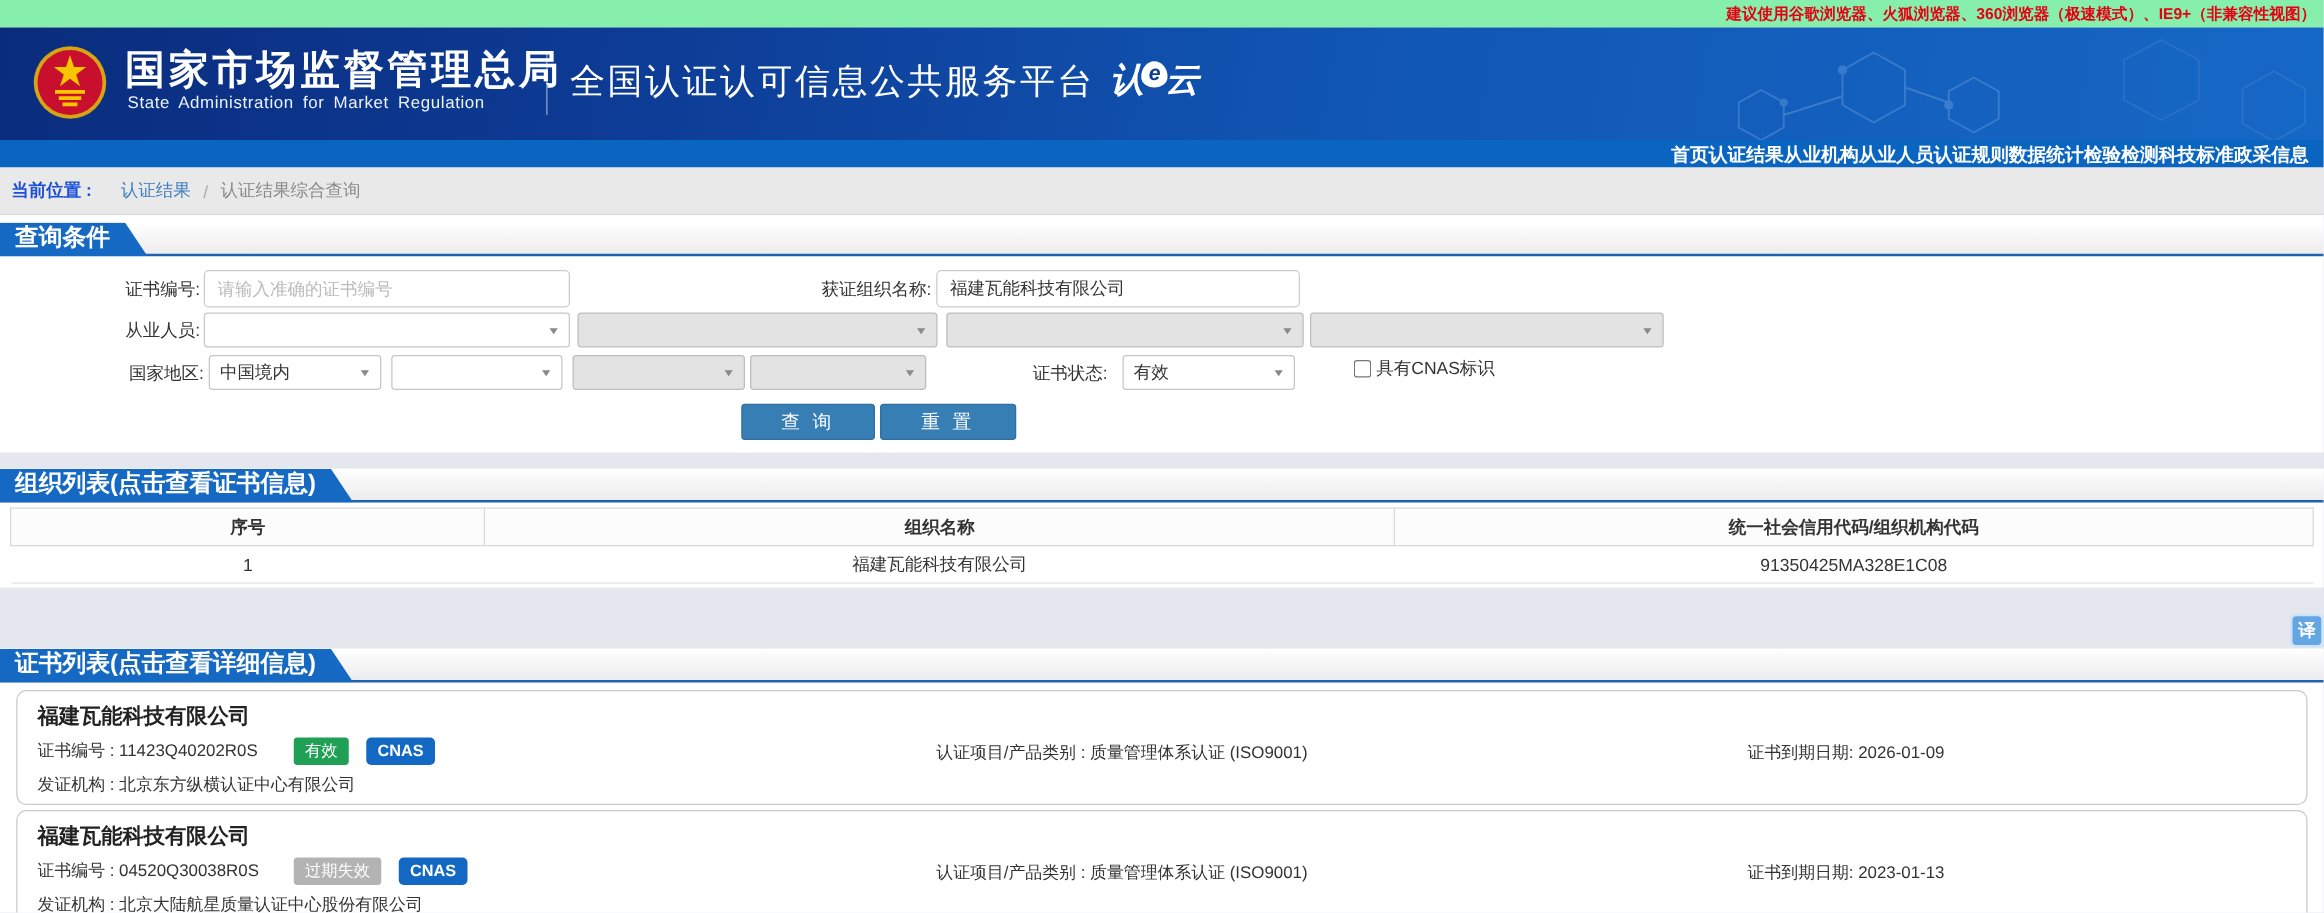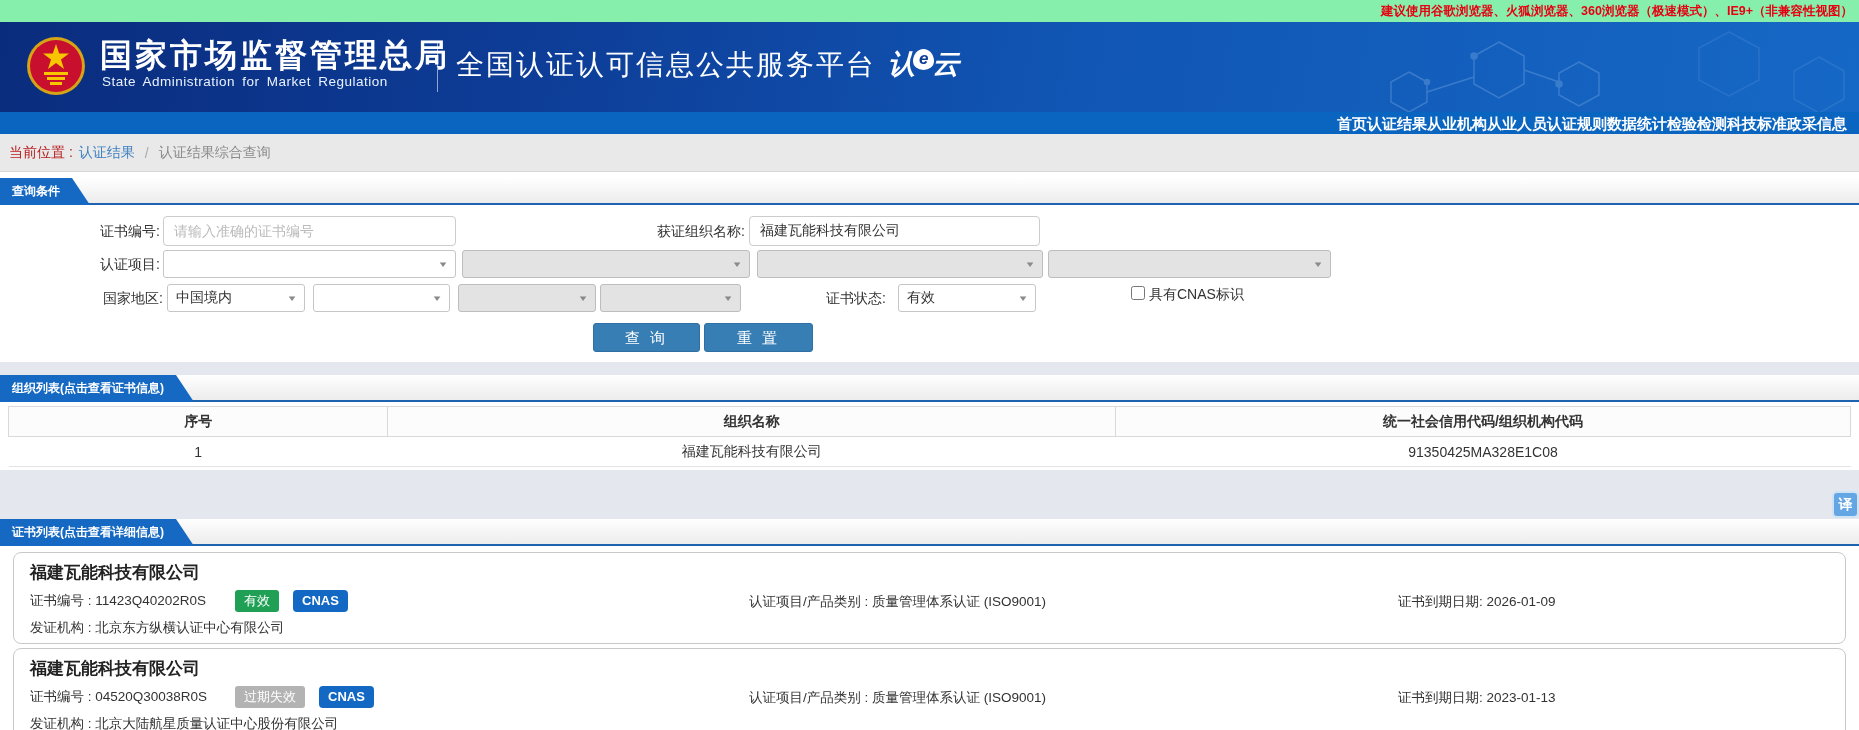--- a/index.html
+++ b/index.html
@@ -26,48 +26,48 @@
     border-radius:50% 50% 50% 50%/60% 60% 40% 40%; padding:0 6px 1px; transform:translateY(-9px); margin:0 -2px; }
 
   
   .nav-bar { position:absolute; left:0; top:112px; width:100%; height:22px; background:#0a65c0;
     display:flex; align-items:flex-end; justify-content:flex-end; padding-right:12px; }
   .nav-bar a { color:#fff; font-size:15px; font-weight:600; text-decoration:none; white-space:nowrap; cursor:pointer; }
 
   
   .breadcrumb-bar { position:absolute; left:0; top:134px; width:100%; height:38px; background:#e9e9e9;
     border-bottom:1px solid #d8d8d8; display:flex; align-items:center; padding-left:9px; font-size:14px; }
-  .bc-prefix { color:#b91c1c; font-weight:normal; margin-right:6px; }
+  .bc-prefix { color:#1d4ed8; font-weight:bold; margin-right:23px; }
   .bc-link { color:#3f7fc1; cursor:pointer; }
   .bc-sep { color:#aaa; margin:0 10px; }
   .bc-current { color:#8a8a8a; }
 
   
   section { position:absolute; left:0; width:100%; background:#fff; }
   .query-section { top:172px; height:190px; }
   .org-section   { top:375px; height:95px; }
   .cert-section  { top:483px; height:229px;margin-top:36px; }
 
   .tab-strip { position:absolute; left:0; top:6px; width:100%; height:27px;
     background:linear-gradient(#ffffff,#ececec); border-bottom:2px solid #1e63b0; }
   .org-section .tab-strip, .cert-section .tab-strip { top:0; }
   .tab { position:absolute; left:0; top:0; height:27px; line-height:26px; background:#1569c2; color:#fff;
-    font-size:12px; font-weight:bold; padding:0 30px 0 12px;
+    font-size:19px; font-weight:bold; padding:0 30px 0 12px;
     clip-path:polygon(0 0, calc(100% - 18px) 0, 100% 100%, 0 100%); }
 
   
   .form-label { position:absolute; font-size:14px; color:#333; text-align:right; white-space:nowrap; }
   .txt-input { position:absolute; height:30px; border:1px solid #ccc; border-radius:4px; background:#fff;
     font-size:14px; color:#333; padding:12px 10px; font-family:inherit; }
   .txt-input::placeholder { color:#bbb; }
   .sel { position:absolute; height:28px; border:1px solid #c6c6c6; border-radius:3px; background:#fff;
     display:flex; align-items:center; justify-content:space-between; padding:0 8px; font-size:14px; color:#333; cursor:pointer; }
   .sel.disabled { background:#e3e3e3; border-color:#bdbdbd; cursor:default; }
   .sel .arr { font-size:8px; color:#8a8a8a; transform:scaleX(1.4); }
-  .cnas-check { position:absolute; display:flex; gap:4px; font-size:14px; color:#333;margin-left:48px; }
+  .cnas-check { position:absolute; display:flex; align-items:center; gap:4px; font-size:14px; color:#333; }
   .cnas-check input { width:14px; height:14px; }
   .btn { position:absolute; height:29px; background:#377eb5; border:1px solid #2f6fa3; border-radius:3px;
     color:#fff; font-size:15px; letter-spacing:3px; text-align:center; line-height:27px; cursor:pointer; font-family:inherit; }
 
   
   .org-table-wrap { position:absolute; left:8px; right:8px; top:31px; }
   table { width:100%; border-collapse:collapse; }
   th { height:30px; background:#fcfcfc; border:1px solid #d9d9d9; font-size:14px; color:#333; font-weight:bold; text-align:center; }
   td { height:30px; border-bottom:1px solid #e4e4e4; font-size:14px; color:#333; text-align:center; cursor:pointer; }
 
@@ -152,21 +152,21 @@
   <section class="query-section">
     <div class="tab-strip">
       <div class="tab">查询条件</div>
     </div>
 
     <div class="form-label" style="left:60px; top:44px; width:100px; line-height:30px;">证书编号:</div>
     <input class="txt-input" style="left: 163px; top: 44px; width: 293px;" type="text" placeholder="请输入准确的证书编号">
     <div class="form-label" style="left:615px; top:44px; width:130px; line-height:30px;">获证组织名称:</div>
     <input class="txt-input" style="left: 749px; top: 44px; width: 291px;" type="text" value="福建瓦能科技有限公司">
 
-    <div class="form-label" style="left:60px; top:78px; width:100px; line-height:28px;">认证项目:</div>
+    <div class="form-label" style="left:60px; top:78px; width:100px; line-height:28px;">从业人员:</div>
     <div class="sel" style="left:163px; top:78px; width:293px;">
       <span></span>
         <span class="arr">▼</span>
     </div>
     <div class="sel disabled" style="left:462px; top:78px; width:288px;">
       <span></span>
         <span class="arr">▼</span>
     </div>
     <div class="sel disabled" style="left:757px; top:78px; width:286px;">
       <span></span>

